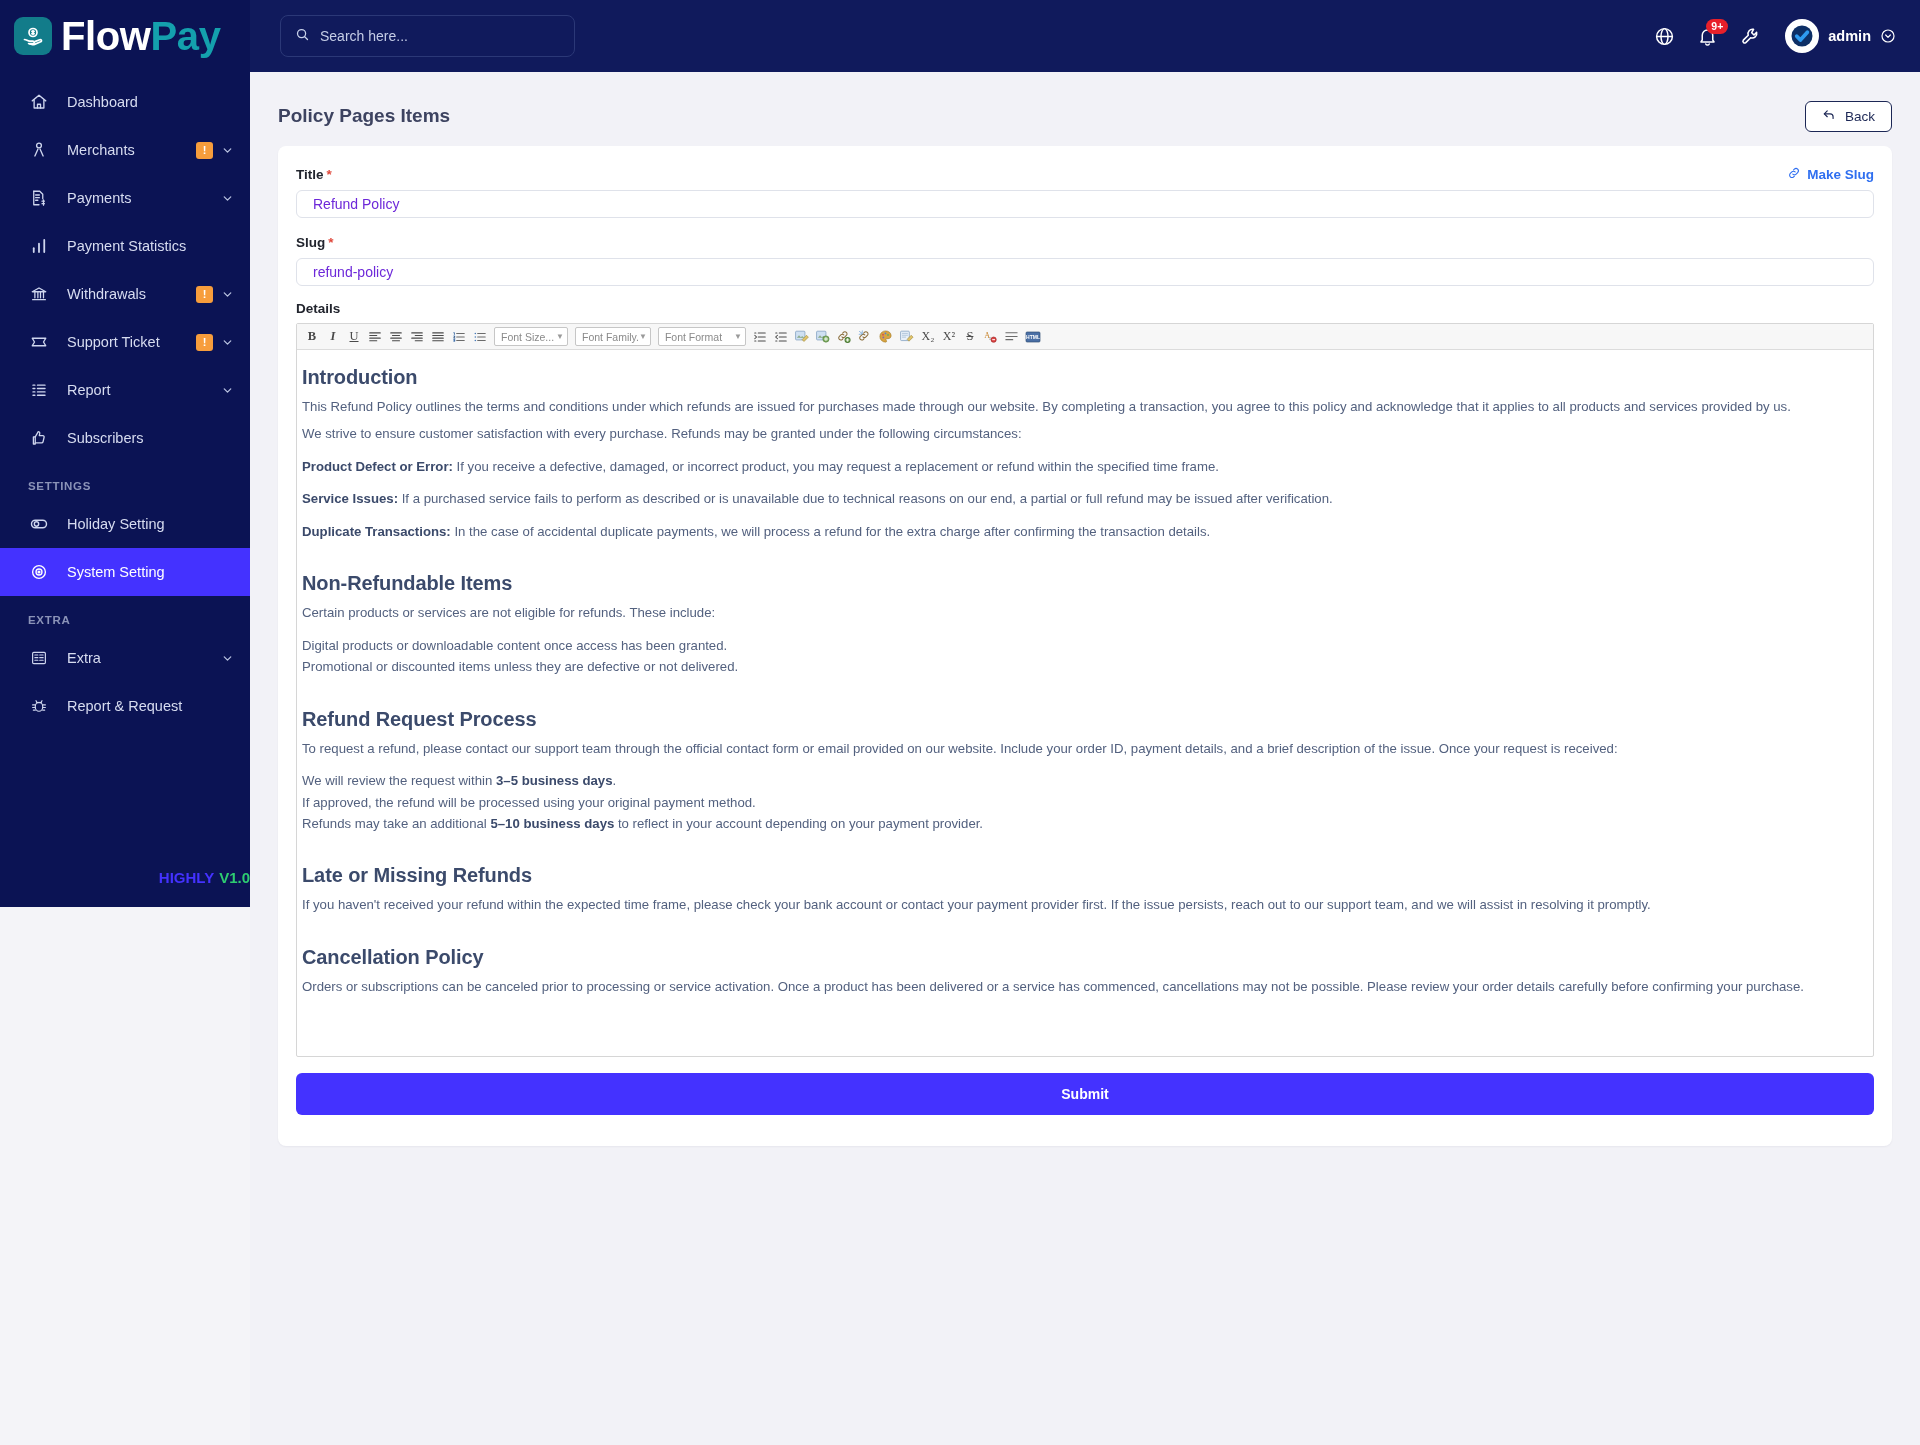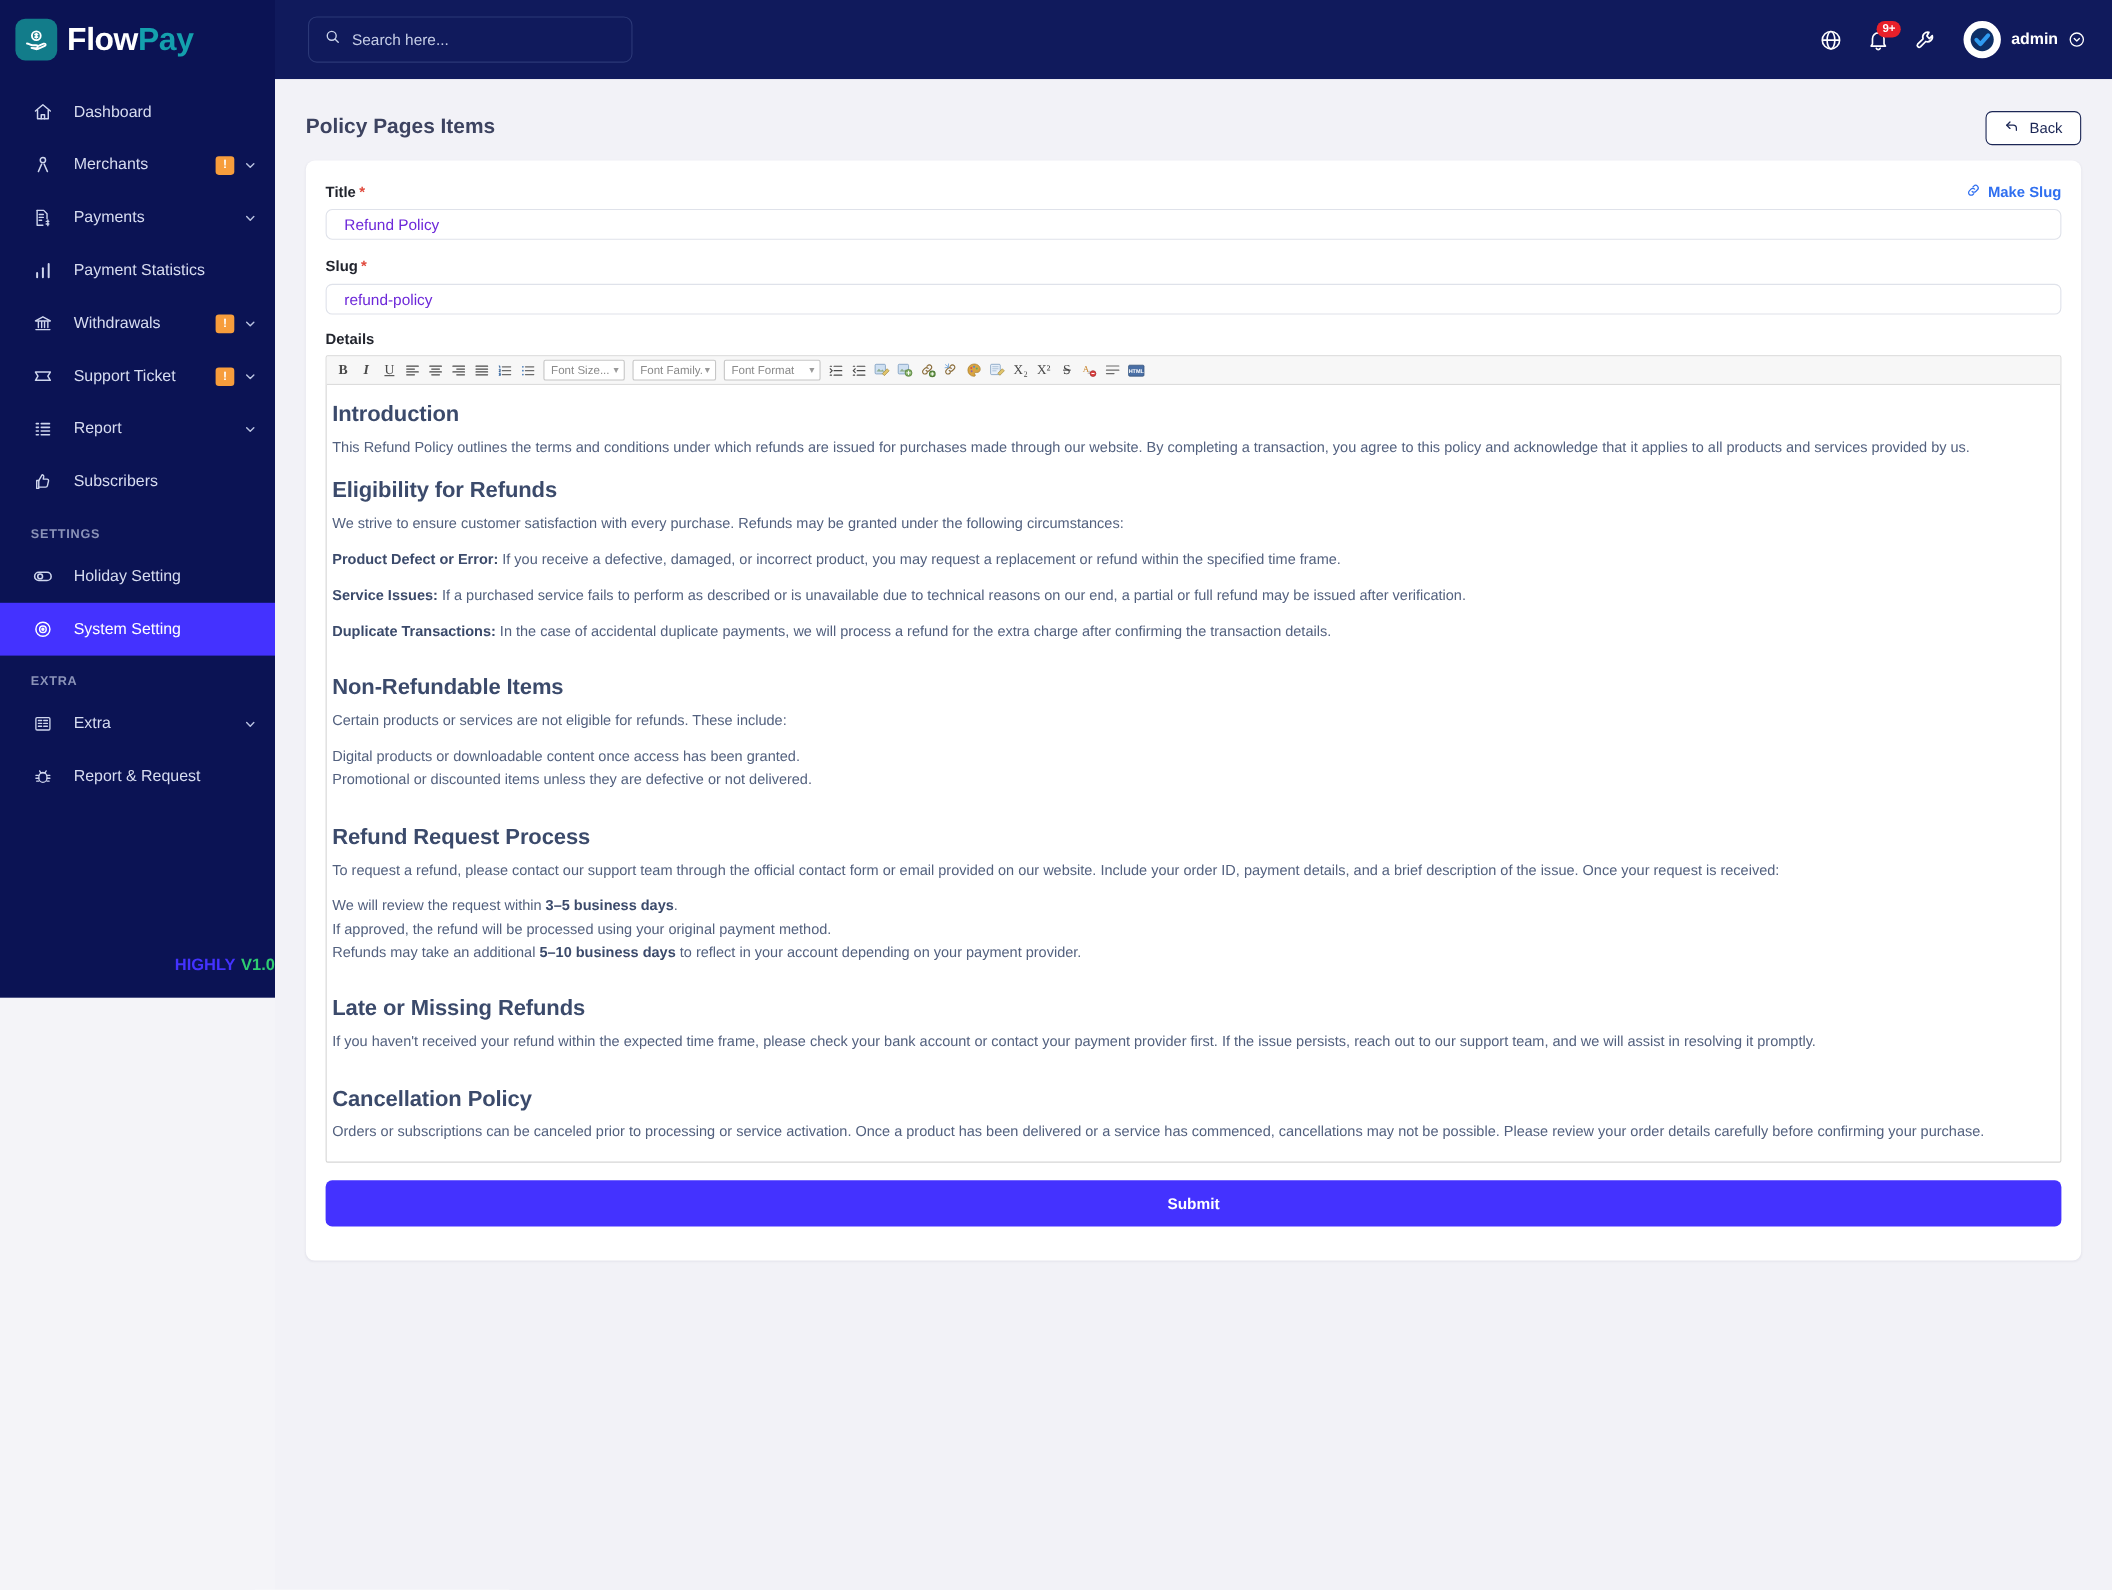--- a/index.html
+++ b/index.html
@@ -23,21 +23,21 @@
   .brand {
     height: 72px; display: flex; align-items: center;
     padding-left: 14px; gap: 9px;
   }
   .brand-mark {
     width: 38px; height: 38px; border-radius: 9px;
     background: #127c8a;
     display: flex; align-items: center; justify-content: center;
     color: #fff;
   }
-  .brand-text { font-size: 29px; font-weight: 700; letter-spacing: -0.4px; line-height: 1; }
+  .brand-text { font-size: 40px; font-weight: 700; letter-spacing: -0.4px; line-height: 1; }
   .brand-text .flow { color: #ffffff; }
   .brand-text .pay  { color: #14a0ad; }
 
   .nav { padding-top: 6px; flex: 1 1 auto; }
   .nav-item {
     position: relative;
     display: flex; align-items: center;
     height: 48px; padding: 0 16px 0 28px;
     color: #d7dcf0; font-size: 14.5px;
     cursor: pointer;
@@ -627,21 +627,20 @@
                   <rect x="1.5" y="2.5" width="21" height="15" rx="1.5" fill="#4a6fa5" stroke="#2f4d74"></rect>
                   <text x="12" y="13" text-anchor="middle" font-size="7.5" font-family="Liberation Sans, sans-serif" fill="#fff" font-weight="bold">HTML</text>
                 </svg>
             </span>
           </div>
 
           <div class="editor-body">
             <h2>Introduction</h2>
             <p>This Refund Policy outlines the terms and conditions under which refunds are issued for purchases made through our website. By completing a transaction, you agree to this policy and acknowledge that it applies to all products and services provided by us.</p>
 
-            <h2>Eligibility for Refunds</h2>
             <p>We strive to ensure customer satisfaction with every purchase. Refunds may be granted under the following circumstances:</p>
 
             <p class="gap"><b>Product Defect or Error:</b><span> If you receive a defective, damaged, or incorrect product, you may request a replacement or refund within the specified time frame.</span></p>
             <p class="gap"><b>Service Issues:</b><span> If a purchased service fails to perform as described or is unavailable due to technical reasons on our end, a partial or full refund may be issued after verification.</span></p>
             <p class="gap"><b>Duplicate Transactions:</b><span> In the case of accidental duplicate payments, we will process a refund for the extra charge after confirming the transaction details.</span></p>
 
             <h2 style="margin-top:26px;">Non-Refundable Items</h2>
             <p>Certain products or services are not eligible for refunds. These include:</p>
             <p class="tight gap">Digital products or downloadable content once access has been granted.</p>
             <p class="tight">Promotional or discounted items unless they are defective or not delivered.</p>

